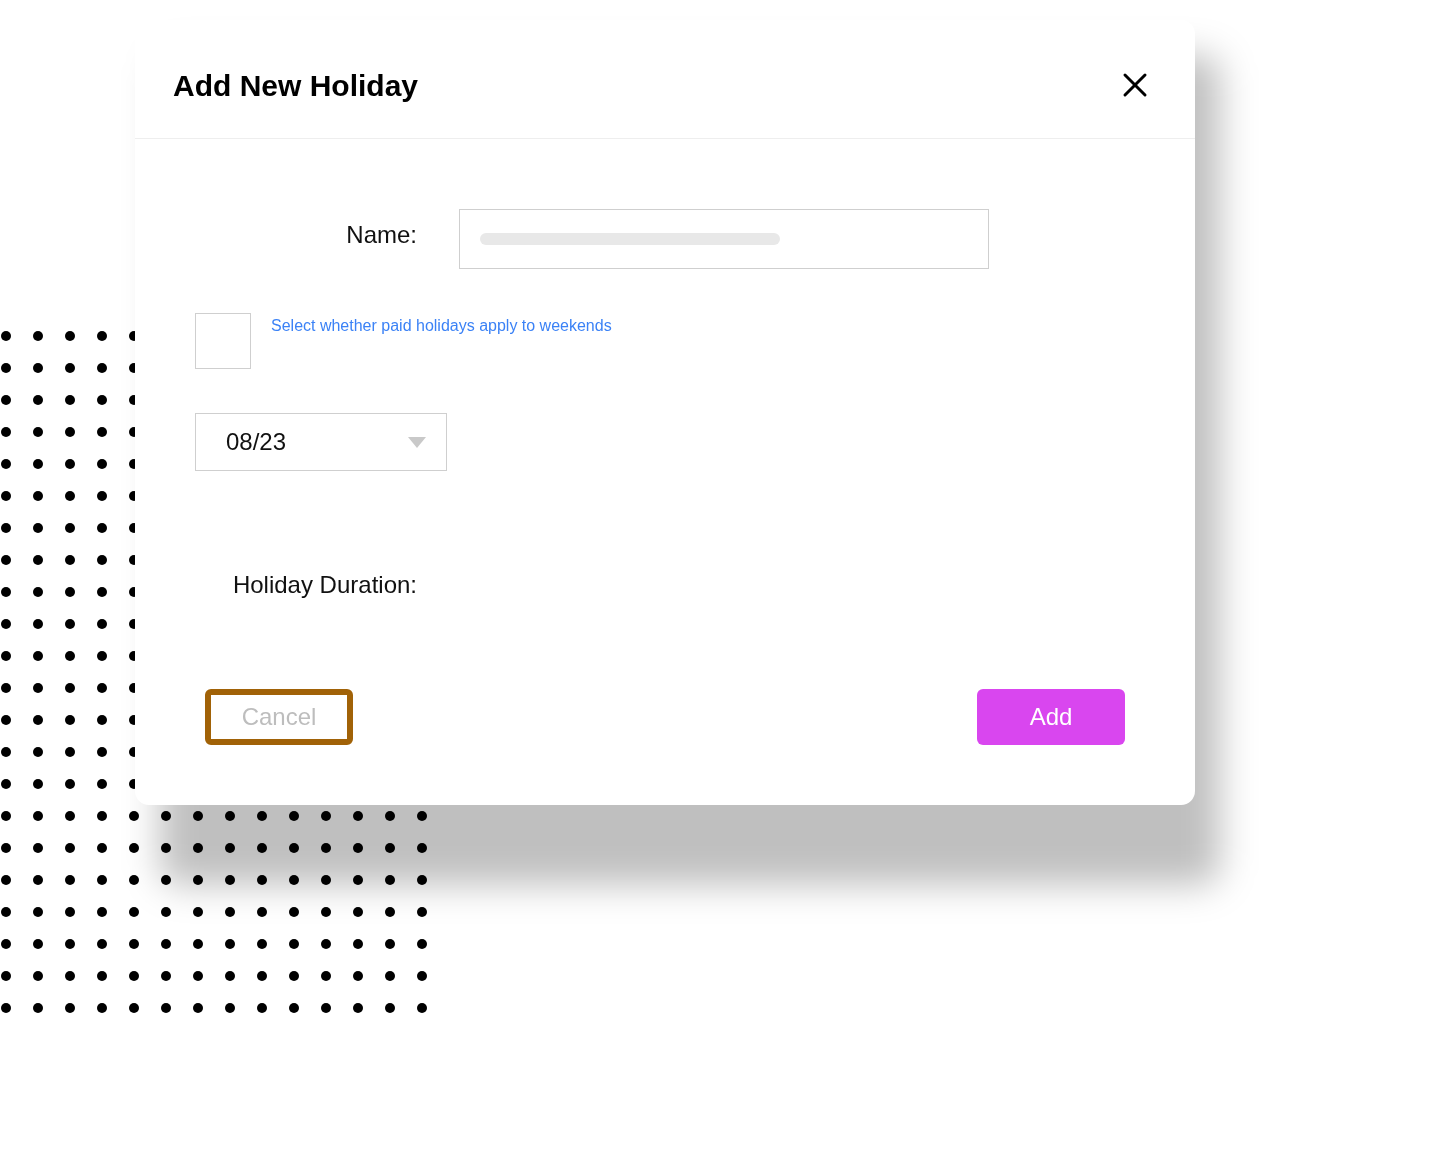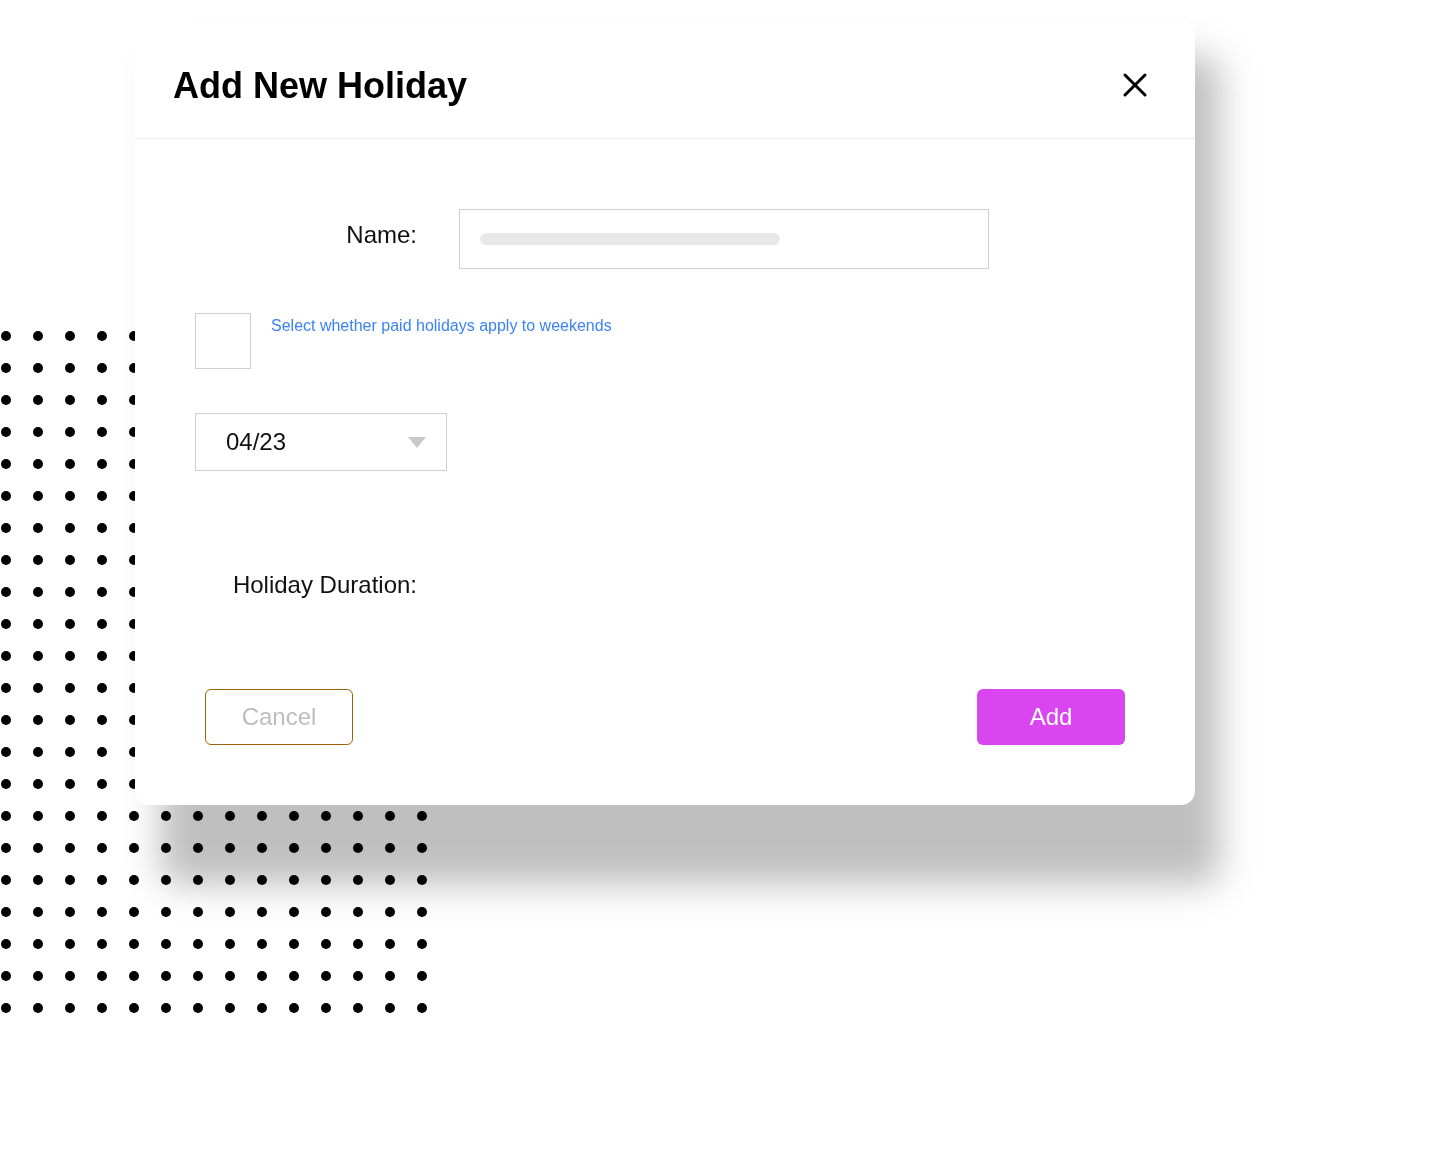--- a/index.html
+++ b/index.html
@@ -59,21 +59,21 @@
   }
 
   .modal-header {
     display: flex;
     align-items: center;
     justify-content: space-between;
     padding: 44px 38px 30px 38px;
     border-bottom: 1px solid #eeeeee;
   }
   .modal-title {
-    font-size: 36px;
+    font-size: 30px;
     font-weight: 700;
     color: #000;
   }
   .close-btn {
     width: 44px;
     height: 44px;
     display: flex;
     align-items: center;
     justify-content: center;
     cursor: pointer;
@@ -171,21 +171,21 @@
     font-size: 24px;
     cursor: pointer;
     display: inline-flex;
     align-items: center;
     justify-content: center;
     padding: 0 30px;
   }
   .btn-cancel {
     background: #fff;
     color: #bdbdbd;
-    border: 1px solid #a16207;
+    border: 6px solid #a16207;
   }
   .btn-primary {
     background: #d946ef;
     color: #fff;
     border: none;
   }
 </style>
 </head>
 <body>
 
@@ -530,21 +530,21 @@
     <div class="form-row">
       <div class="form-control-area">
         <div class="checkbox" role="checkbox" aria-checked="false"></div>
         <div class="helper-text">Select whether paid holidays apply to weekends</div>
       </div>
     </div>
 
     <div class="form-row">
       <div class="form-control-area">
         <div class="select-box">
-          <span>04/23</span>
+          <span>08/23</span>
           <span class="caret-down"></span>
         </div>
       </div>
     </div>
 
     <div class="form-row">
     </div>
 
     <div class="form-row" style="margin-bottom:20px;">
       <div class="form-label">Holiday Duration:</div>

